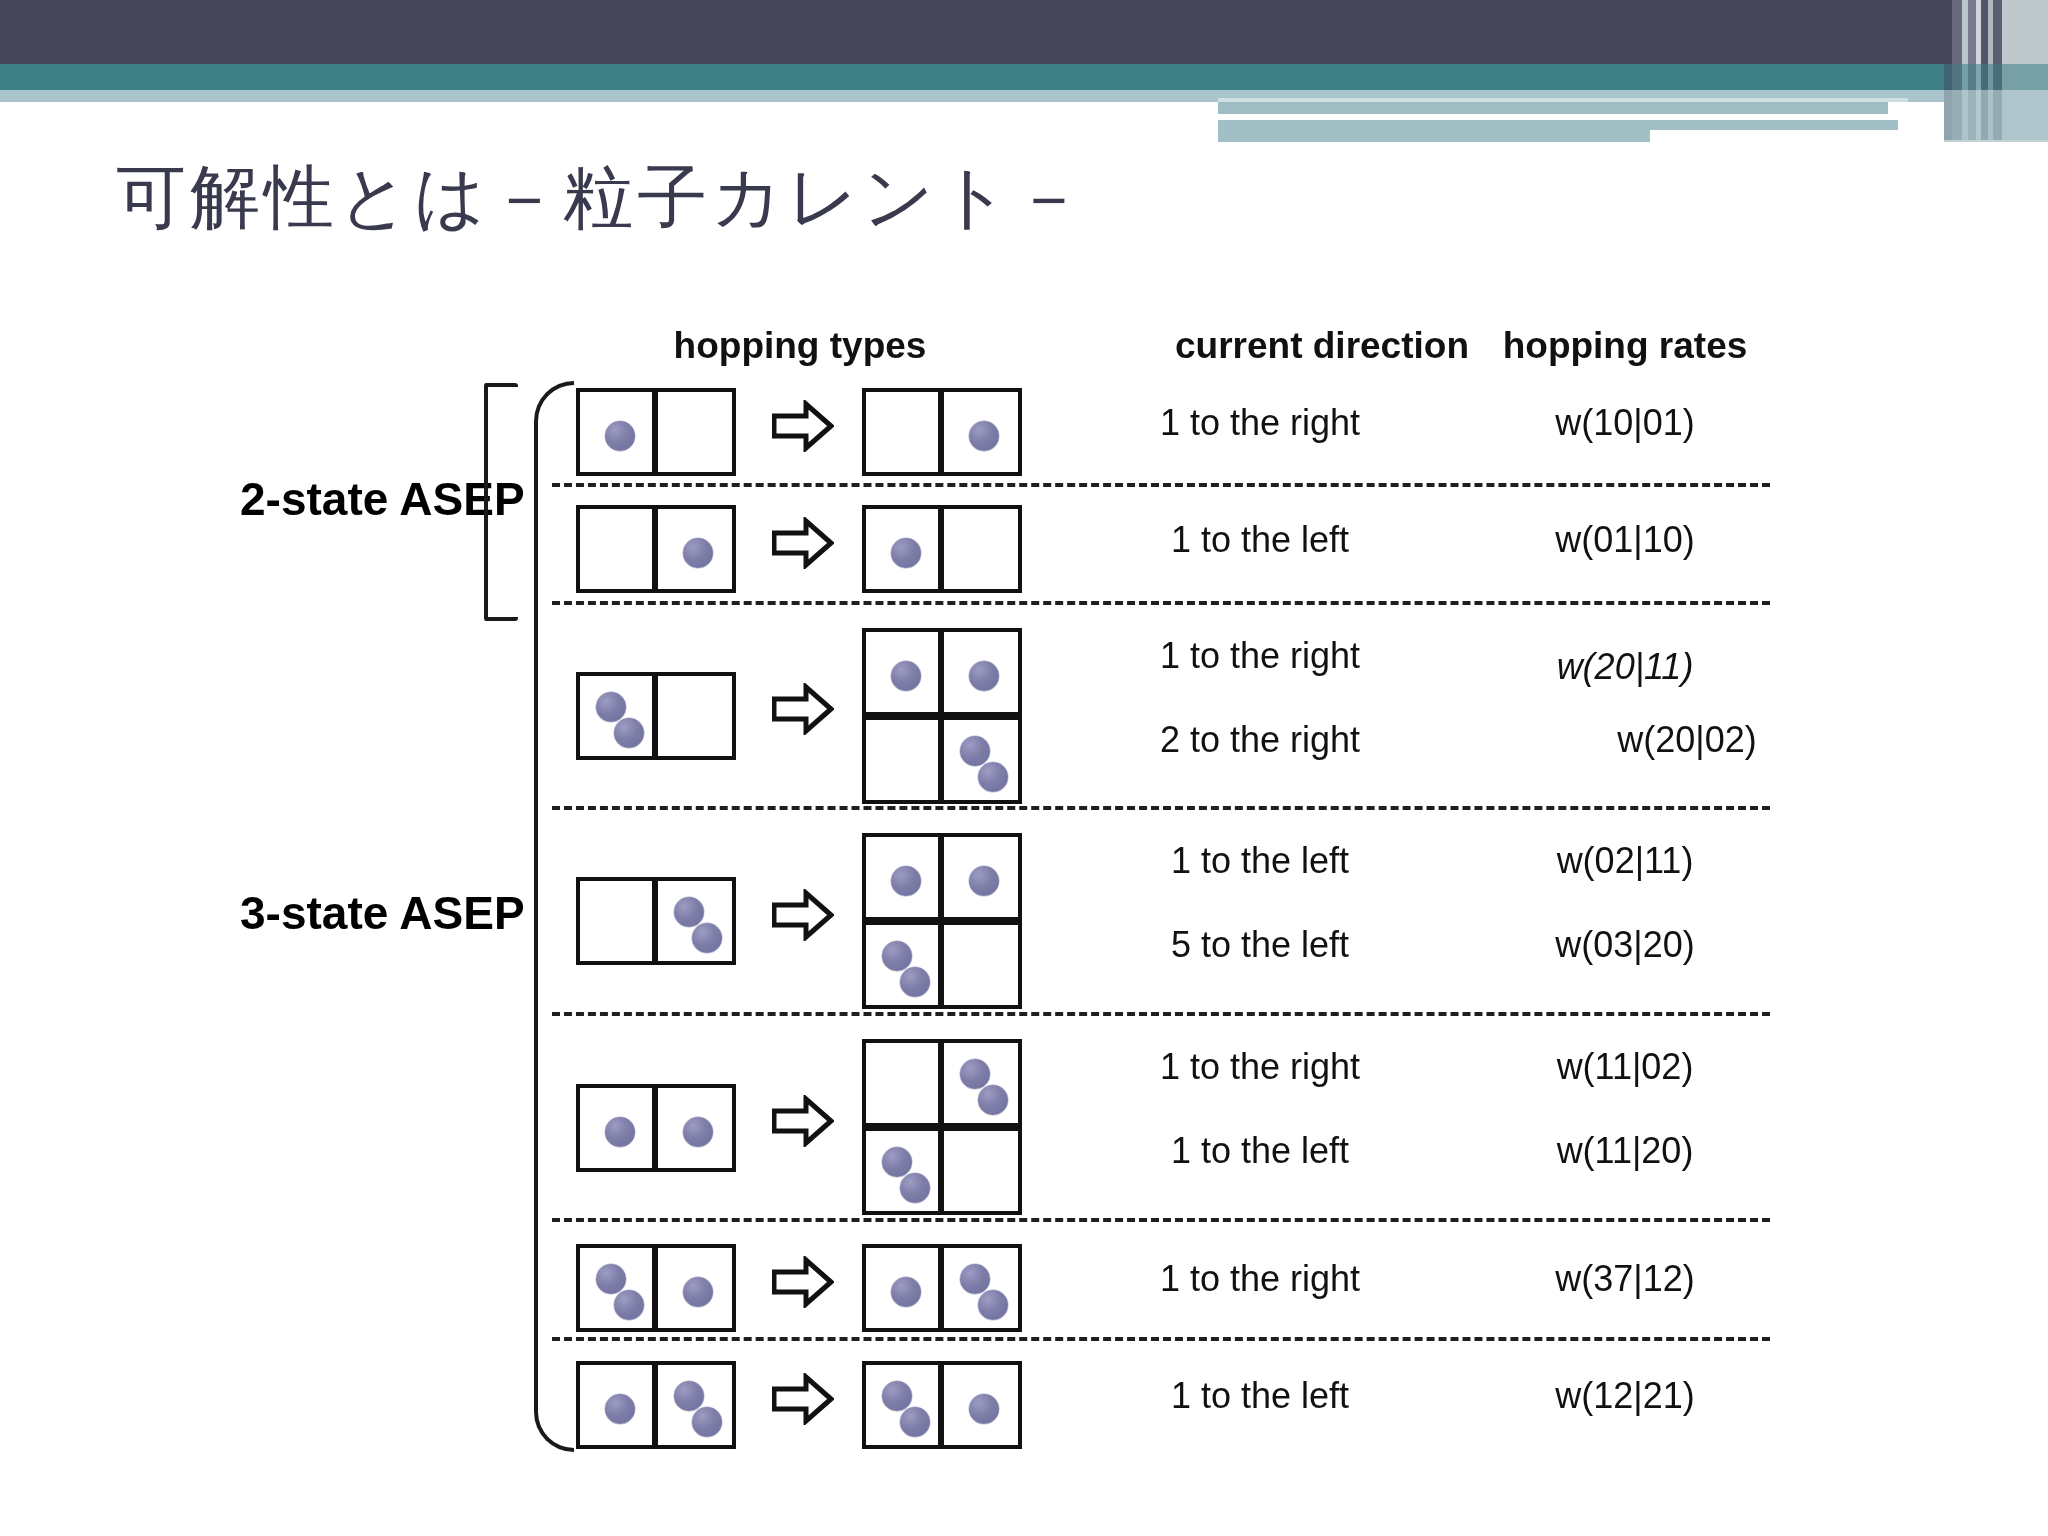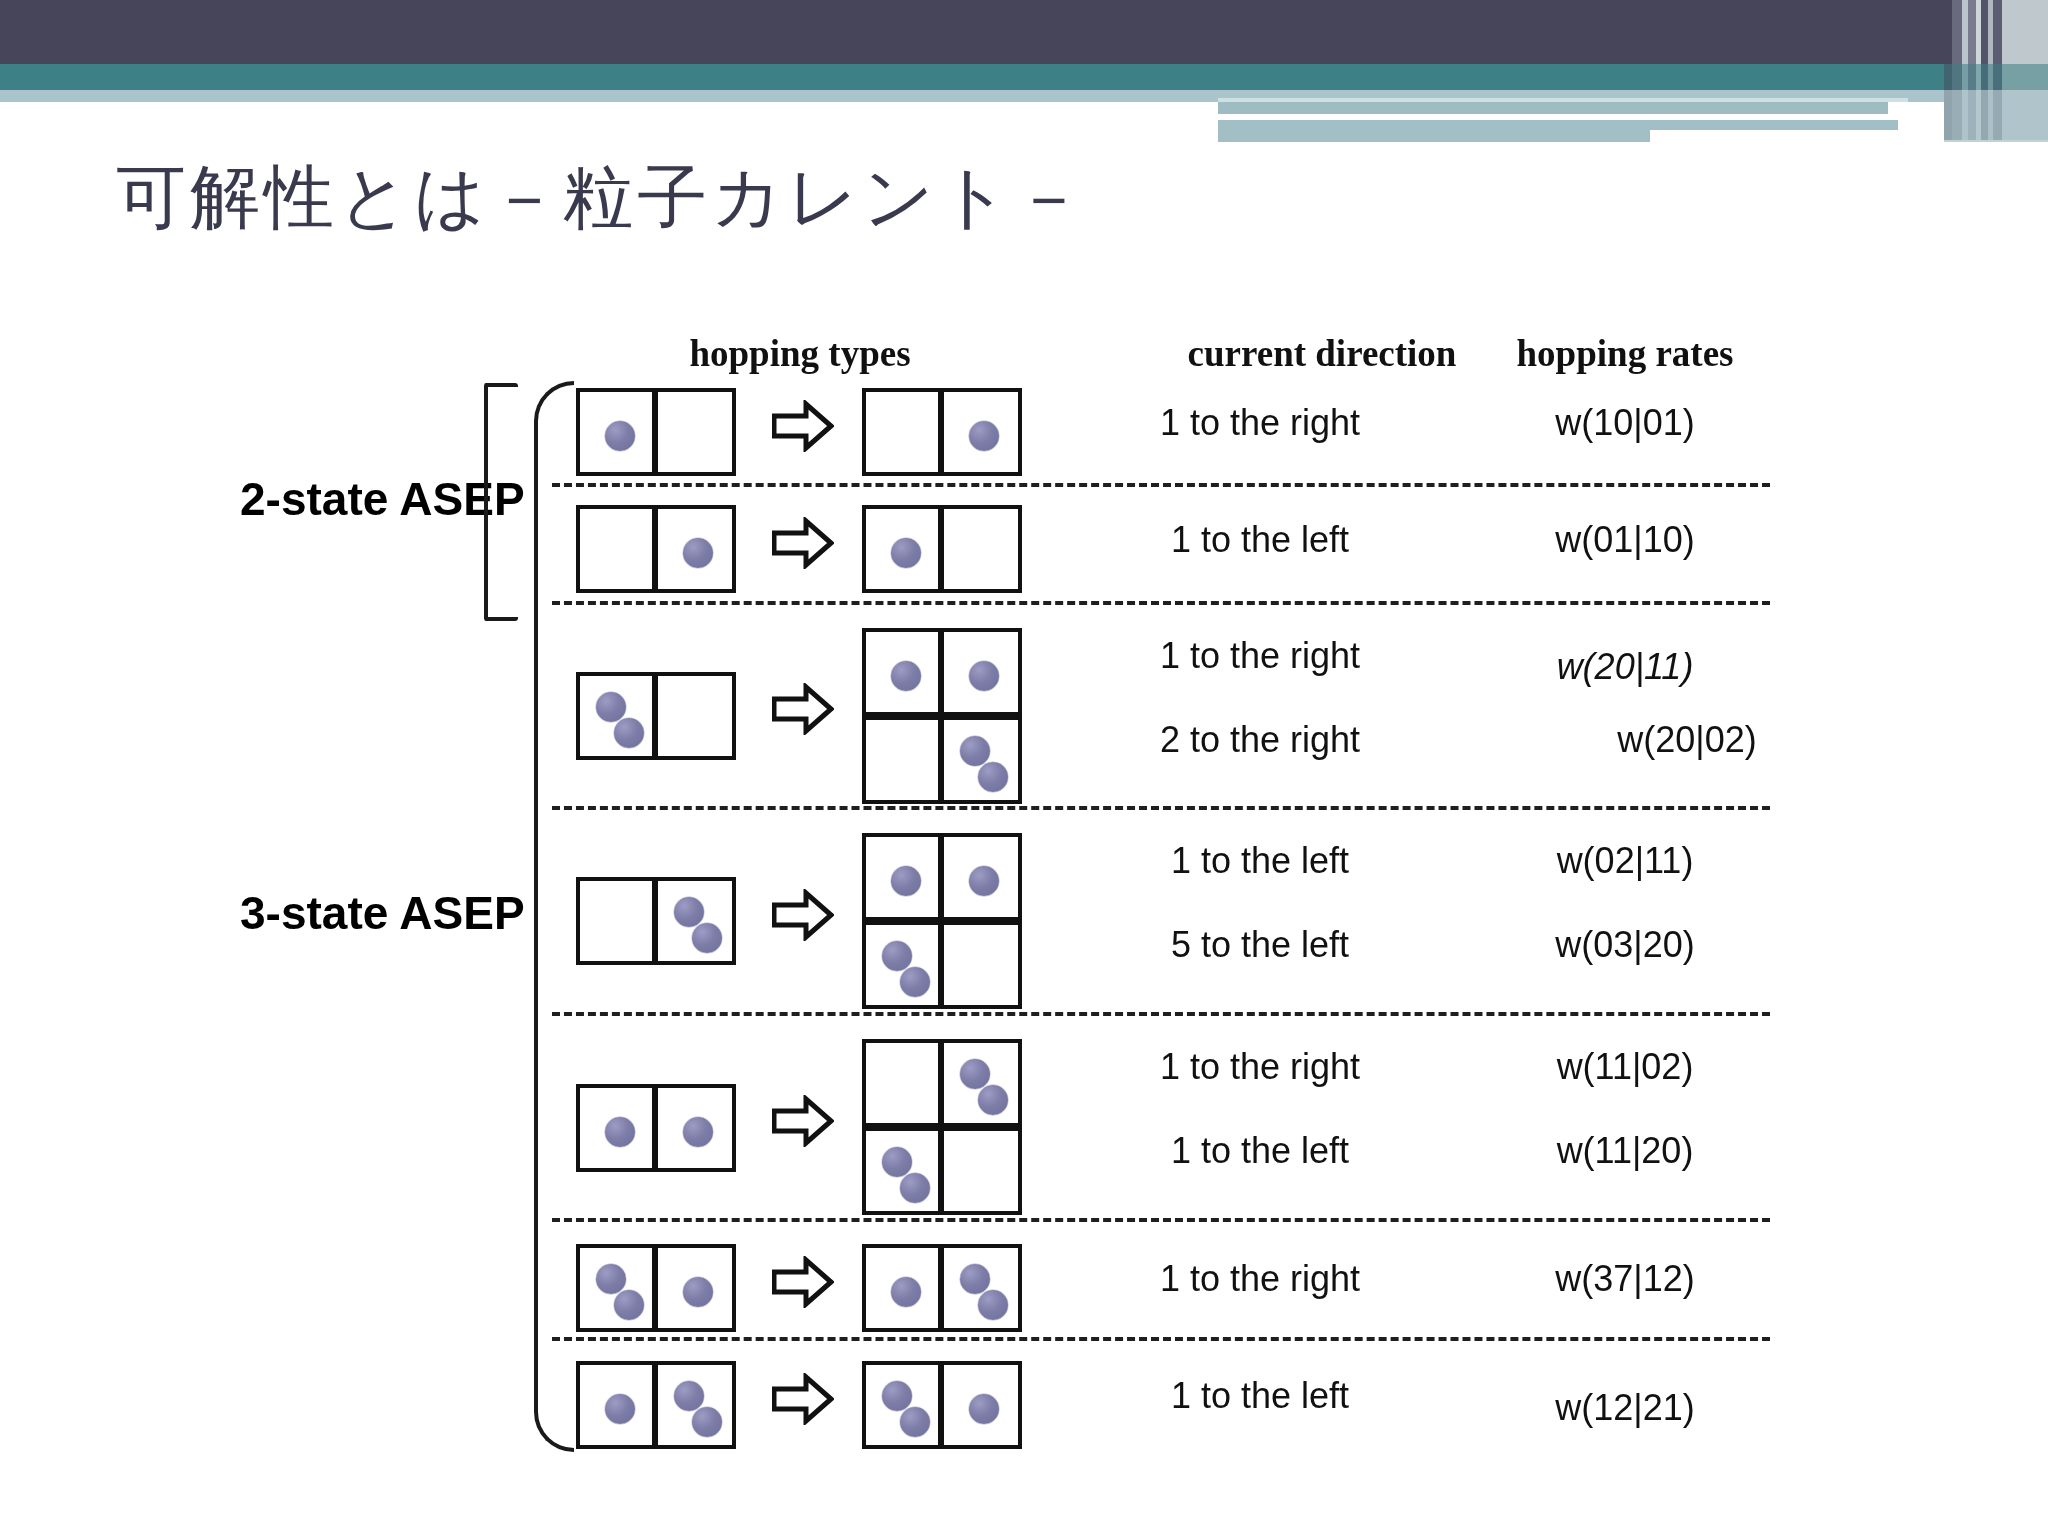--- a/index.html
+++ b/index.html
@@ -32,23 +32,22 @@
     position:absolute;left:116px;top:151px;
     font-family:"Liberation Serif","DejaVu Serif",serif;
     font-size:70px;letter-spacing:4px;color:#3a3a4e;white-space:nowrap;
     font-weight:400;
   }
 
   
   .col-head{
     position:absolute;text-align:center;
     font-size:37px;font-weight:bold;color:#111;
-    font-family:Liberation Serif, serif;
+    font-family:Liberation Sans, sans-serif;
     white-space:nowrap;
-    margin-top:7px;
   }
   #head-hopping-types{left:660px;top:325px;width:280px;}
   #head-current-direction{left:1162px;top:325px;width:320px;}
   #head-hopping-rates{left:1490px;top:325px;width:270px;}
 
   
   .group-label{
     position:absolute;font-size:46px;font-weight:bold;color:#000;
     white-space:nowrap;
   }
@@ -317,13 +316,13 @@
 <div class="dir-text" style="left:1100px;top:1046px;width:320px;">1 to the right</div>
 <div class="rate-text" style="left:1490px;top:1046px;width:270px;">w(11|02)</div>
 
 <div class="dir-text" style="left:1100px;top:1130px;width:320px;">1 to the left</div>
 <div class="rate-text" style="left:1490px;top:1130px;width:270px;">w(11|20)</div>
 
 <div class="dir-text" style="left:1100px;top:1258px;width:320px;">1 to the right</div>
 <div class="rate-text" style="left:1490px;top:1258px;width:270px;">w(37|12)</div>
 
 <div class="dir-text" style="left:1100px;top:1375px;width:320px;">1 to the left</div>
-<div class="rate-text" style="left:1490px;top:1375px;width:270px;margin-top:12px;">w(12|21)</div>
+<div class="rate-text" style="left:1490px;top:1375px;width:270px;">w(12|21)</div>
 
 </body></html>

